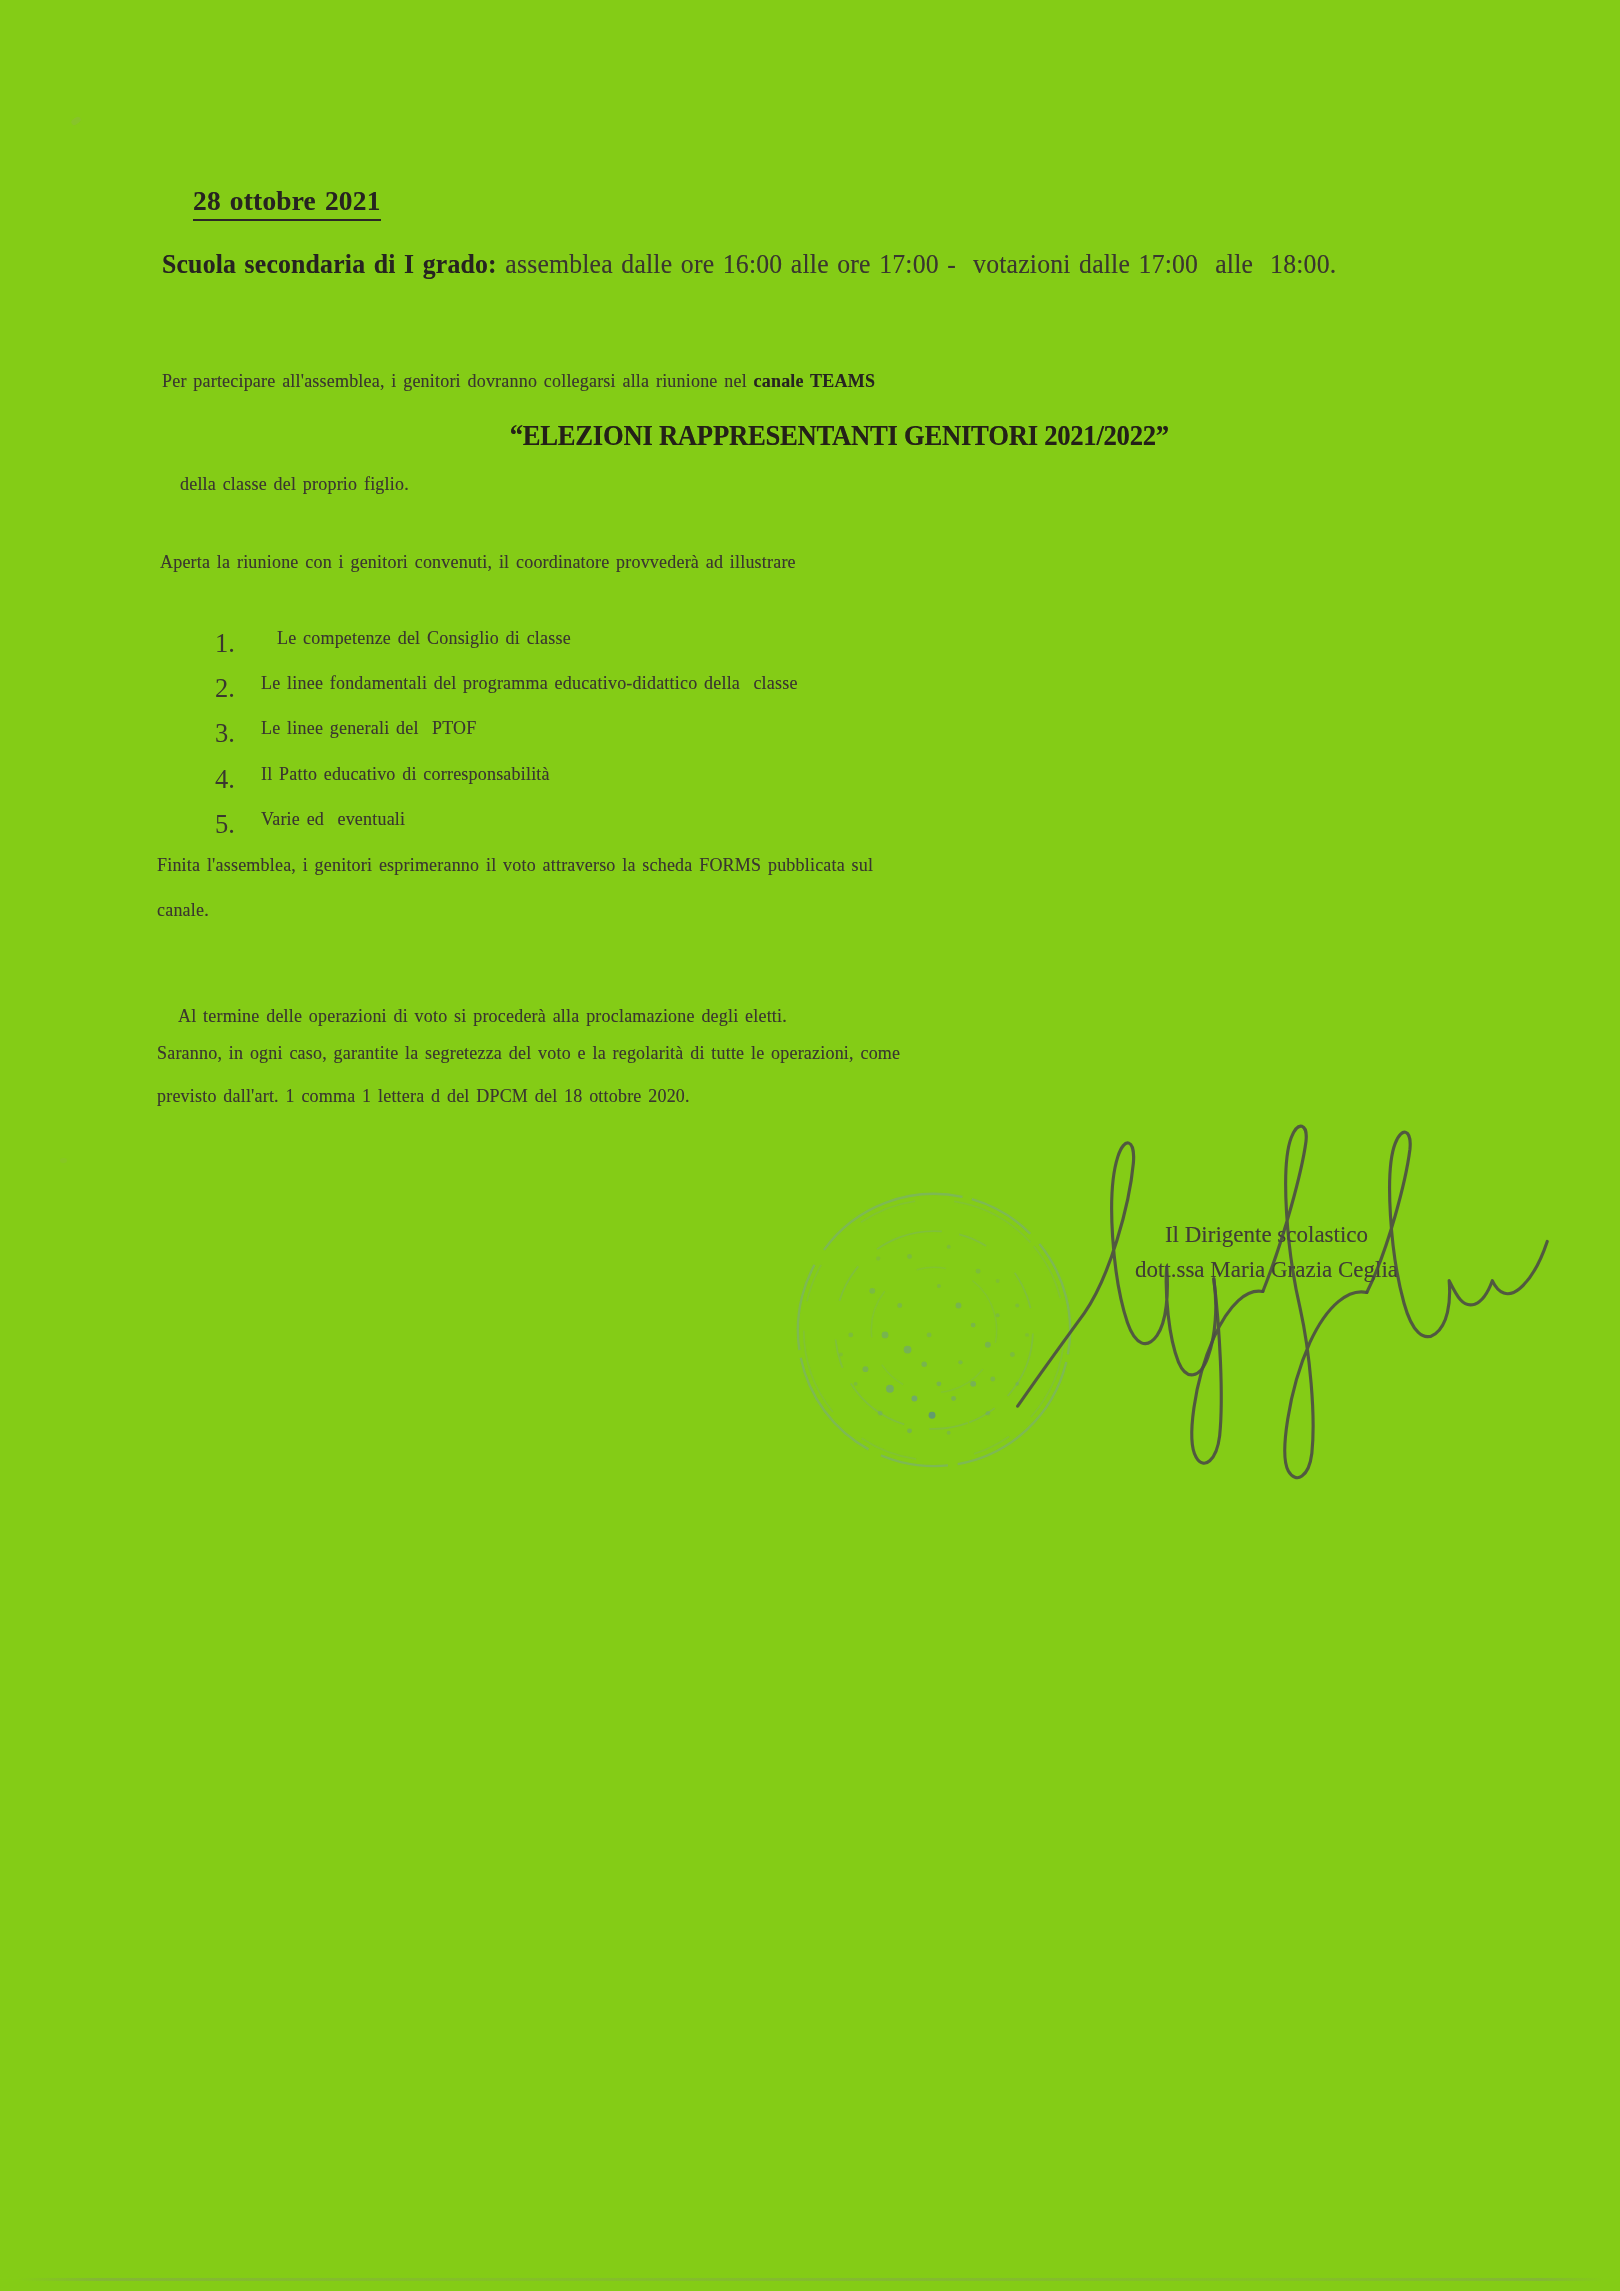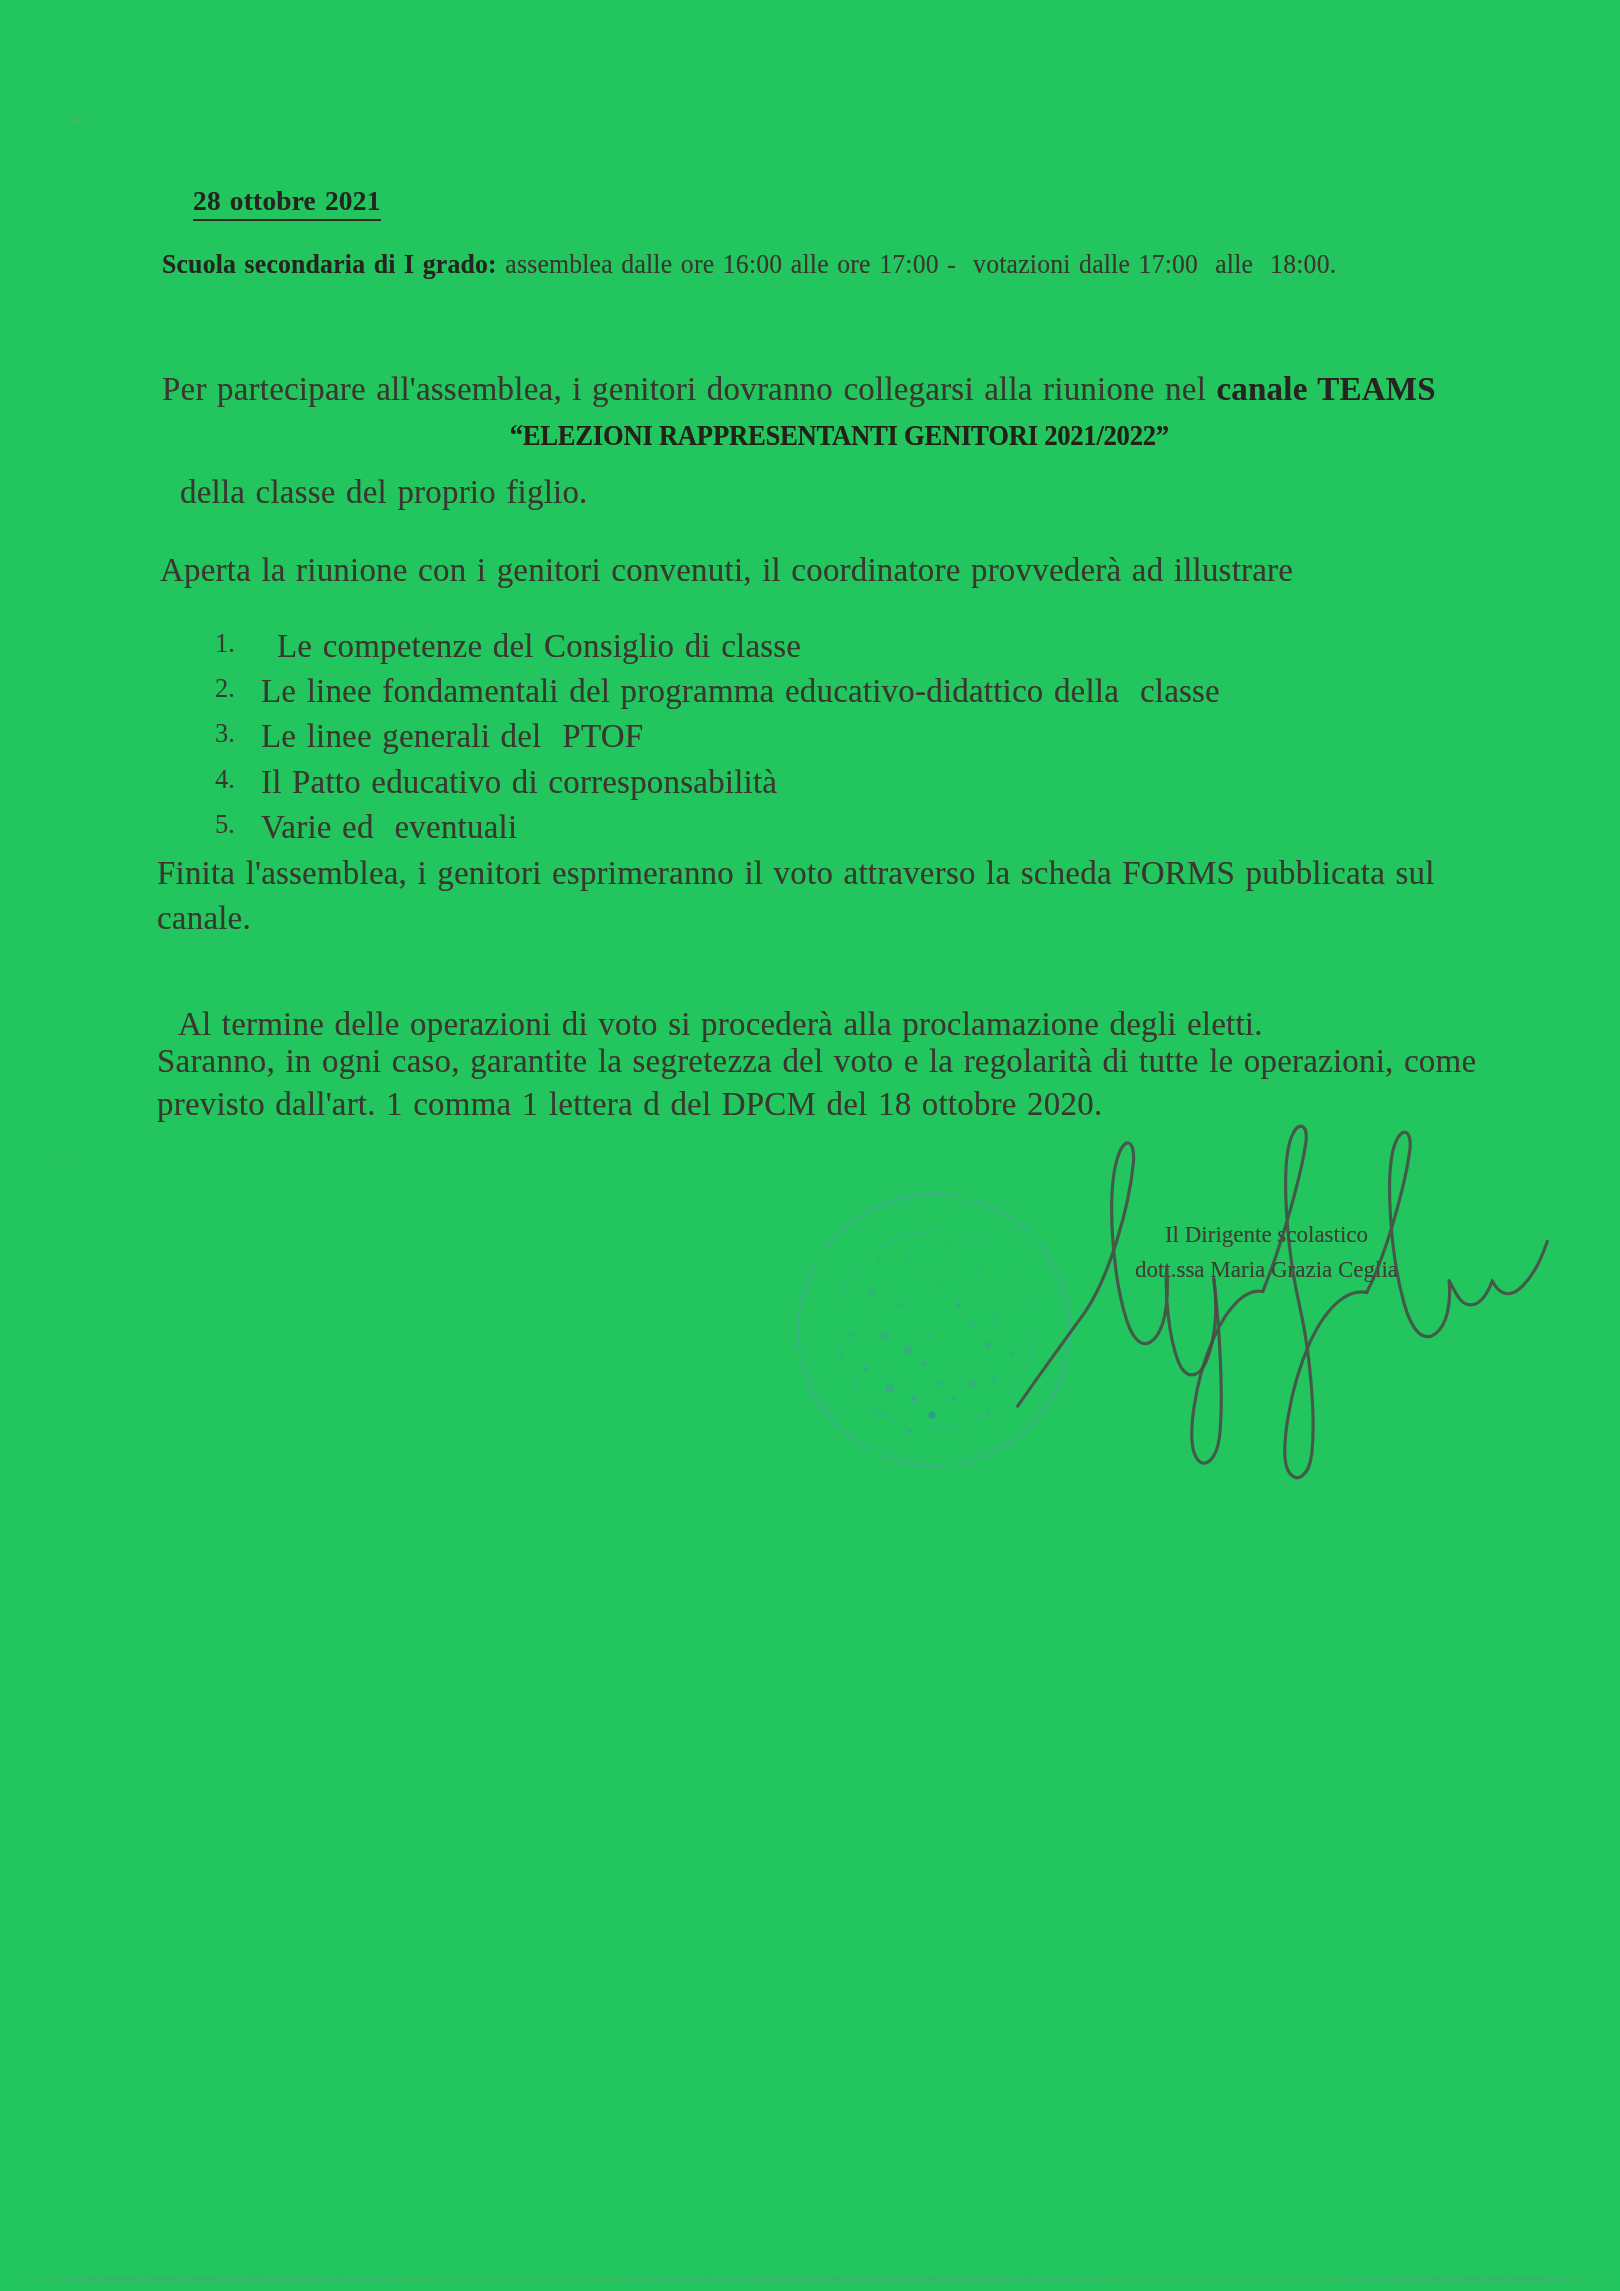--- a/index.html
+++ b/index.html
@@ -1,27 +1,27 @@
 <!DOCTYPE html>
 <html><head>
 <meta charset="utf-8">
 <style>
   html,body{margin:0;padding:0;background:#ffffff;}
   #page{
     position:relative;
     width:1620px;height:2292px;
-    background:#22c55e;
+    background:#84cc16;
     overflow:hidden;
     font-family:"Liberation Serif", serif;
   }
   .line{
     position:absolute;
     white-space:pre;
     font-family:"Liberation Serif", serif;
-    font-size:33px;
+    font-size:18px;
     line-height:1.15;
     color:#3a372f;
     letter-spacing:0.2px;
     word-spacing:2px;
     text-shadow:0 0 0.5px rgba(70,65,55,0.45);
   }
   .bold{font-weight:bold;color:#262420;}
   .date-line{
     font-weight:bold;color:#262420;
     border-bottom:2.5px solid #2b2925;

